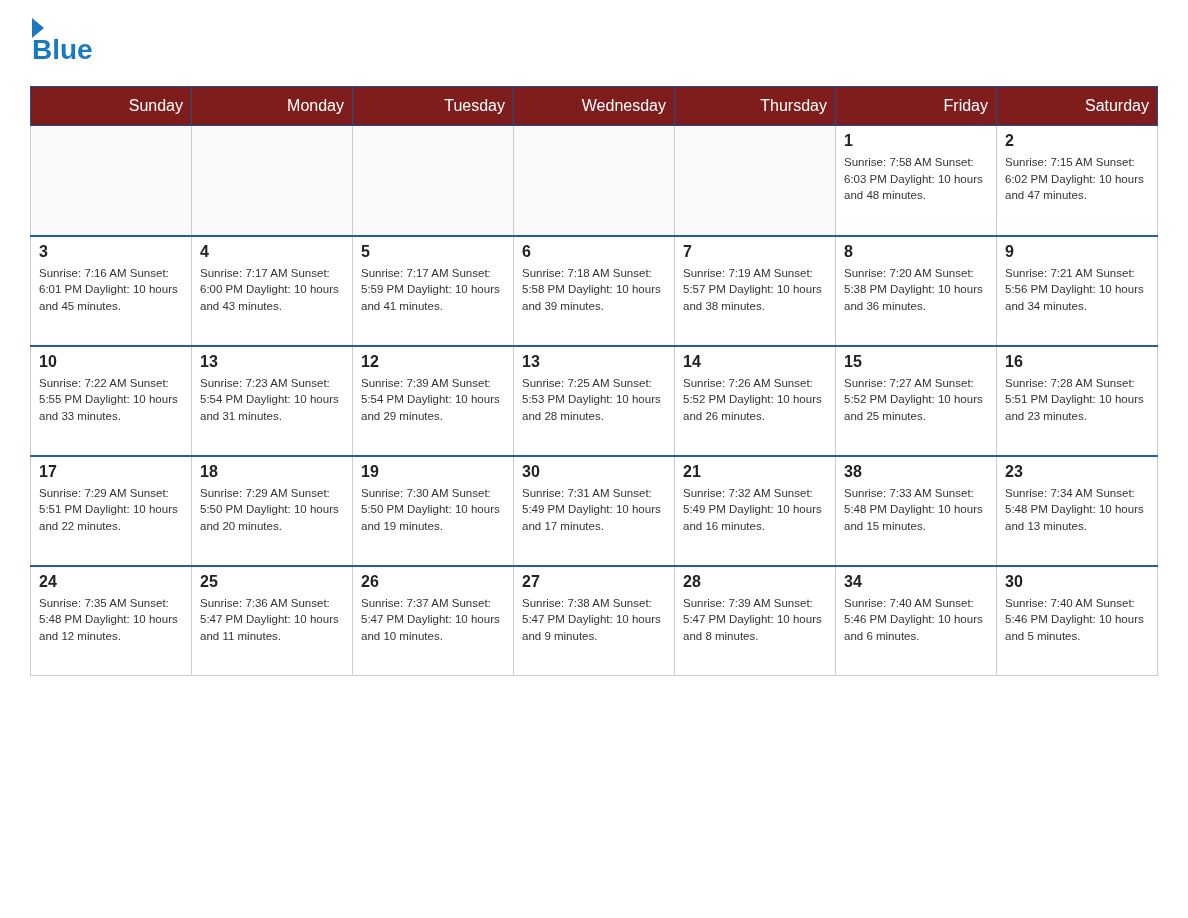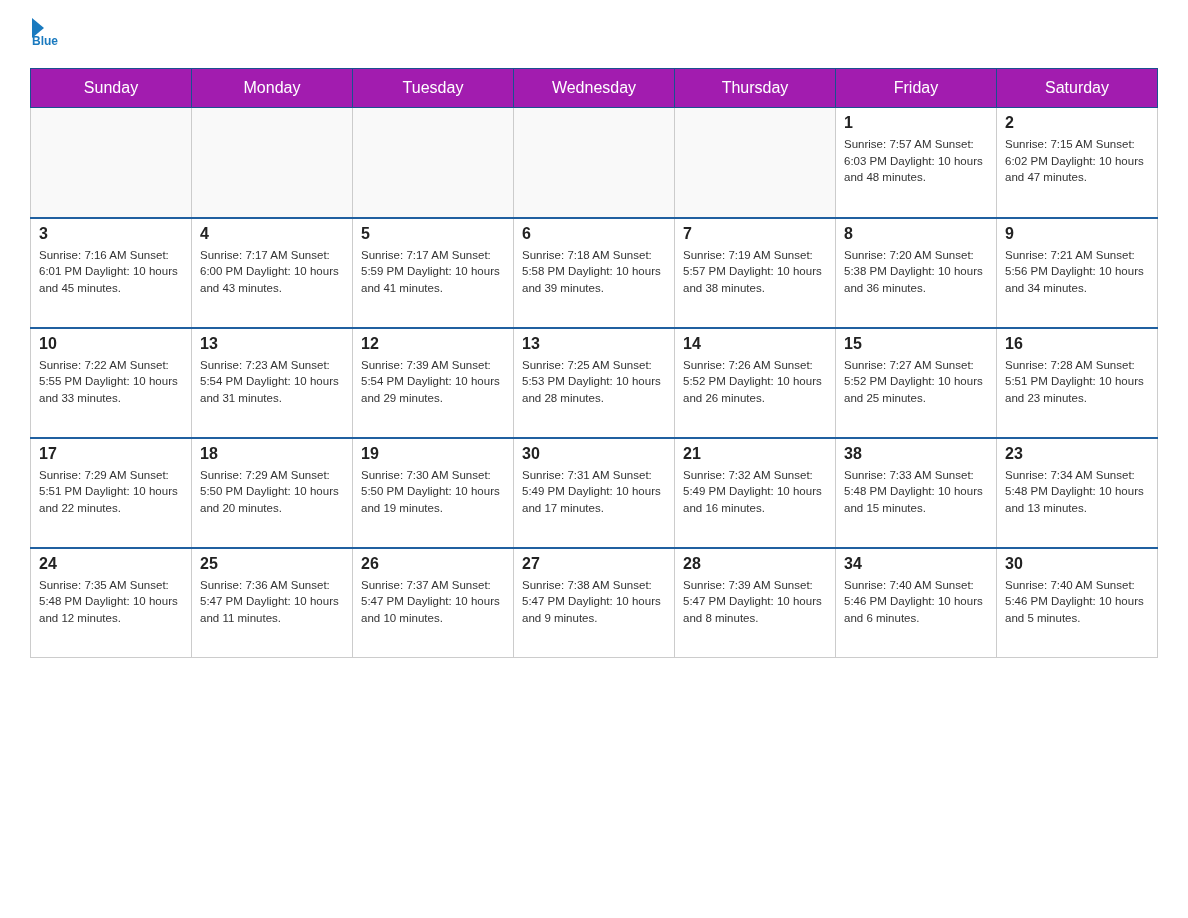--- a/index.html
+++ b/index.html
@@ -35,21 +35,21 @@
       width: 0;
       height: 0;
       border-left: 12px solid #1a7abf;
       border-top: 10px solid transparent;
       border-bottom: 10px solid transparent;
       margin-left: 2px;
       margin-top: -2px;
     }
     .logo-sub {
       color: #1a7abf;
-      font-size: 12px;
+      font-size: 28px;
       font-weight: bold;
       margin-left: 2px;
       margin-top: -4px;
     }
     .title-area {
       text-align: right;
     }
     .calendar-title {
       font-size: 52px;
       font-weight: bold;
@@ -59,26 +59,26 @@
       font-size: 22px;
       color: #555;
       margin-top: 4px;
     }
     .calendar-table {
       width: 100%;
       border-collapse: collapse;
       border: 1px solid #aaa;
     }
     .calendar-table th {
-      background-color: #a21caf;
+      background-color: #7f1d1d;
       color: white;
       font-size: 16px;
       font-weight: normal;
       padding: 10px 8px;
-      text-align: center;
+      text-align: right;
       border: 1px solid #1a5090;
     }
     .calendar-table td {
       vertical-align: top;
       border: 1px solid #ccc;
       padding: 6px 8px;
       width: calc(100% / 7);
       min-height: 90px;
       height: 110px;
     }
@@ -133,21 +133,21 @@
   </thead>
   <tbody id="calendar-body">
   <tr>
         <td class="empty-cell"></td>
         <td class="empty-cell"></td>
         <td class="empty-cell"></td>
         <td class="empty-cell"></td>
         <td class="empty-cell"></td>
         <td>
           <span class="day-number">1</span>
-          <div class="day-info">Sunrise: 7:57 AM
+          <div class="day-info">Sunrise: 7:58 AM
 Sunset: 6:03 PM
 Daylight: 10 hours
 and 48 minutes.</div>
         </td>
         <td>
           <span class="day-number">2</span>
           <div class="day-info">Sunrise: 7:15 AM
 Sunset: 6:02 PM
 Daylight: 10 hours
 and 47 minutes.</div>

